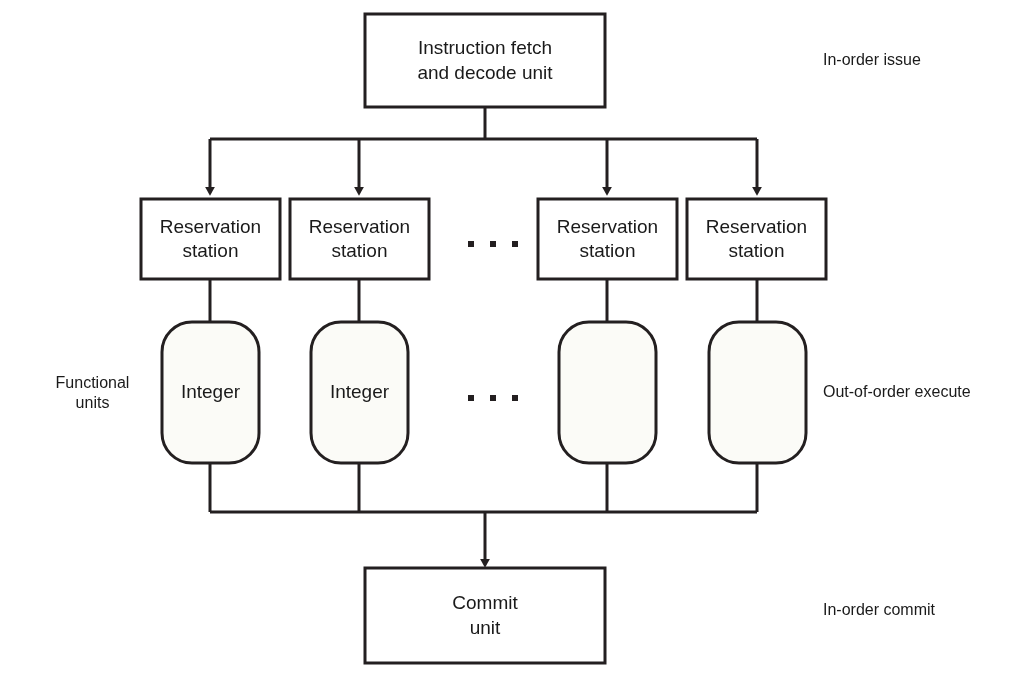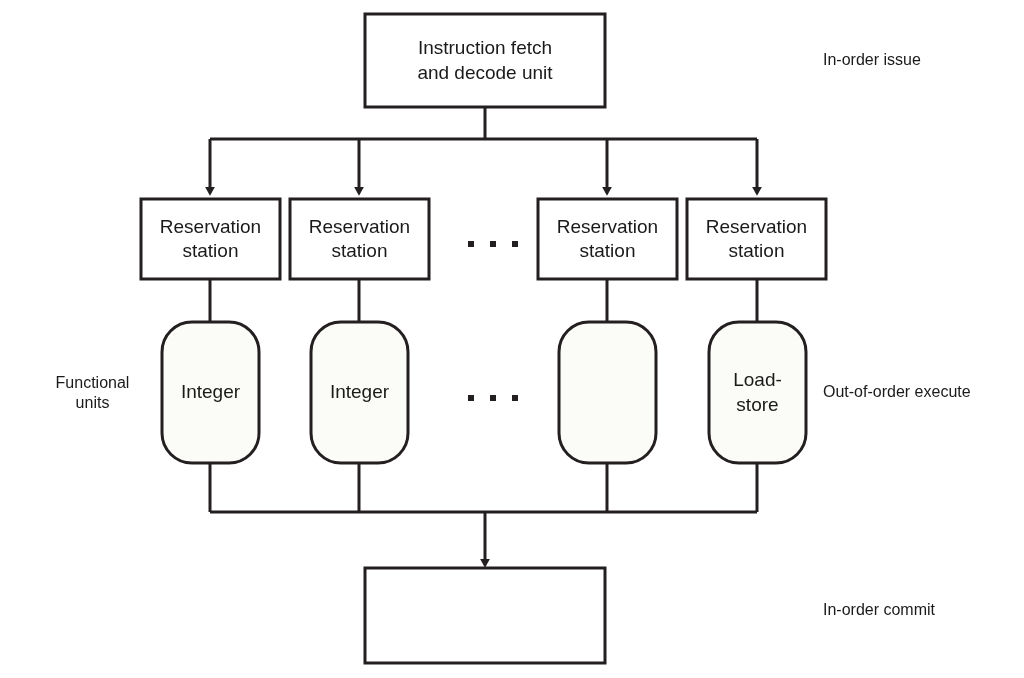--- a/index.html
+++ b/index.html
@@ -121,23 +121,23 @@
 station</div>
   <div class="box-label" style="left:268px; top:199px; width:139px; height:80px;">Reservation
 station</div>
   <div class="box-label" style="left:516px; top:199px; width:139px; height:80px;">Reservation
 station</div>
   <div class="box-label" style="left:665px; top:199px; width:139px; height:80px;">Reservation
 station</div>
 
   <div class="box-label fu-label" style="left:140px; top:322px; width:97px; height:141px;">Integer</div>
   <div class="box-label fu-label" style="left:289px; top:322px; width:97px; height:141px;">Integer</div>
-  <div class="box-label fu-label" style="left:687px; top:322px; width:97px; height:141px;">Load-
-store</div>
 
+  <div class="box-label" style="left:343px; top:568px; width:240px; height:95px;">Commit
+unit</div>
 
   <div class="side-label left" style="left:8px; top:362px; width:125px; height:62px;">Functional
 units</div>
 
   <div class="side-label right" style="left:801px; top:46px; width:215px; height:28px;">In-order issue</div>
 
   <div class="side-label right" style="left:801px; top:378px; width:220px; height:28px;">Out-of-order execute</div>
 
   <div class="side-label right" style="left:801px; top:596px; width:215px; height:28px;">In-order commit</div>
 

